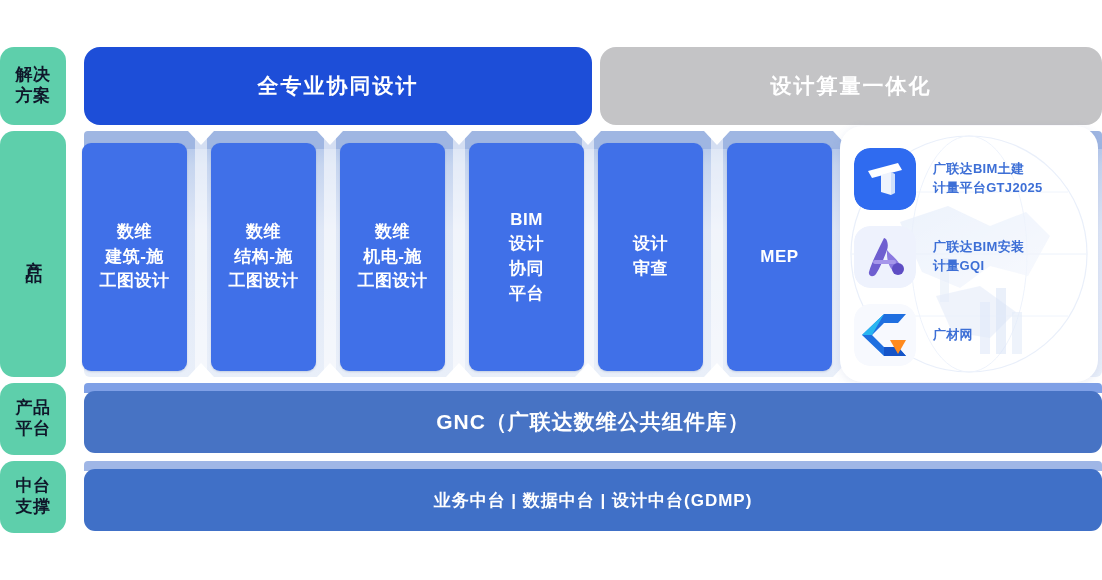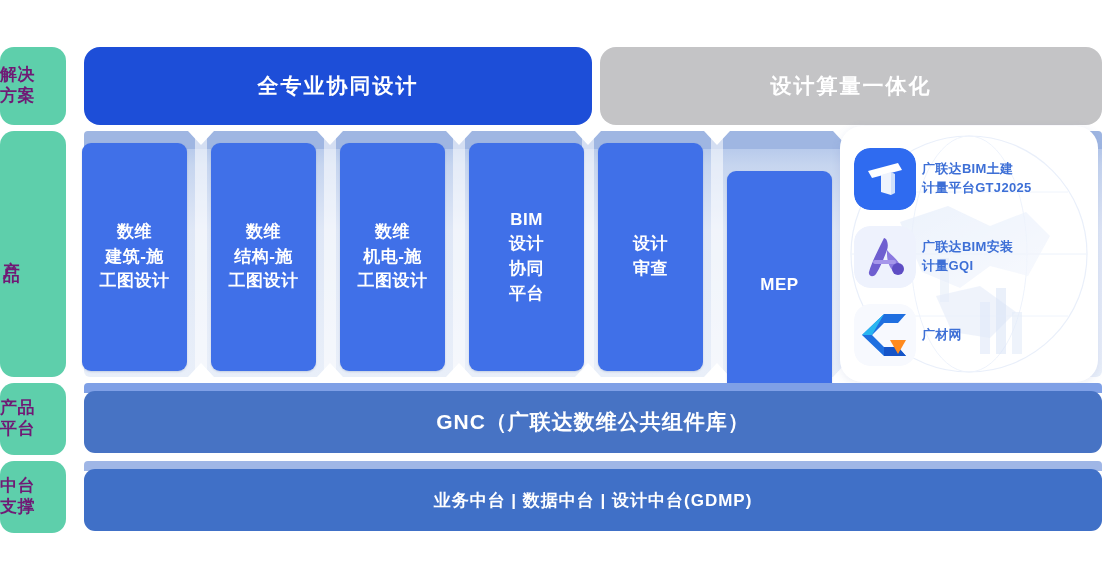--- a/index.html
+++ b/index.html
@@ -11,22 +11,22 @@
     position:relative;
   }
   .stage{position:absolute;left:0;top:0;width:1102px;height:580px;}
 
   
   .rail{position:absolute;left:0;top:0;width:66px;height:580px;}
   .rail-cell{
     position:absolute;left:0;width:66px;
     background:#5ecfab;
     border-radius:14px;
-    display:flex;align-items:center;
-    color:#701a75;font-size:17px;font-weight:700;line-height:1.22;
+    display:flex;align-items:center;justify-content:center;
+    color:#0f172a;font-size:17px;font-weight:700;line-height:1.22;
     text-align:center;letter-spacing:.5px;
   }
   .rail-cell span{display:block;}
   .rail-solution{top:47px;height:78px;}
   .rail-product{top:131px;height:246px;}
   .rail-platform{top:383px;height:72px;}
   .rail-support{top:461px;height:72px;}
   .rail-product .vtxt{writing-mode:vertical-rl;text-orientation:upright;letter-spacing:6px;}
 
   
@@ -72,21 +72,21 @@
   .card .lbl{padding:0 6px;}
 
   
   .panel{
     position:absolute;left:840px;top:126px;width:258px;height:256px;
     background:#ffffff;border-radius:22px;overflow:hidden;
     box-shadow:0 2px 10px rgba(80,110,180,.12);
   }
   .panel-deco{position:absolute;inset:0;opacity:.45;}
   .panel-rows{position:absolute;inset:0;padding:14px 10px 10px 14px;box-sizing:border-box;}
-  .prow{display:flex;align-items:center;gap:6px;height:78px;}
+  .prow{display:flex;align-items:center;gap:17px;height:78px;}
   .logo{width:62px;height:62px;border-radius:16px;flex:0 0 62px;position:relative;overflow:hidden;}
   .logo svg{display:block;width:62px;height:62px;}
   .plabel{
     font-size:13px;line-height:1.45;color:#3d6fd6;font-weight:700;letter-spacing:.3px;
   }
 
   
   .gnc-top{position:absolute;left:84px;top:383px;width:1018px;height:10px;background:#7fa0e6;border-radius:4px 4px 0 0;}
   .gnc{
     position:absolute;left:84px;top:391px;width:1018px;height:62px;
@@ -195,21 +195,21 @@
     </div>
   </div>
 
   <div class="card" style="left:598px;width:105px;">
     <div class="lbl">
       <div>设计</div>
       <div>审查</div>
     </div>
   </div>
 
-  <div class="card" style="left:727px;width:105px;margin-top:28px;">
+  <div class="card" style="left:727px;width:105px;">
     <div class="lbl">
       <div>MEP</div>
     </div>
   </div>
 
   <div class="panel">
     <svg class="panel-deco" viewBox="0 0 258 256" preserveAspectRatio="none">
       <defs>
         <linearGradient id="wm" x1="0" y1="0" x2="1" y2="1">
           <stop offset="0" stop-color="#c9daf6"></stop>

